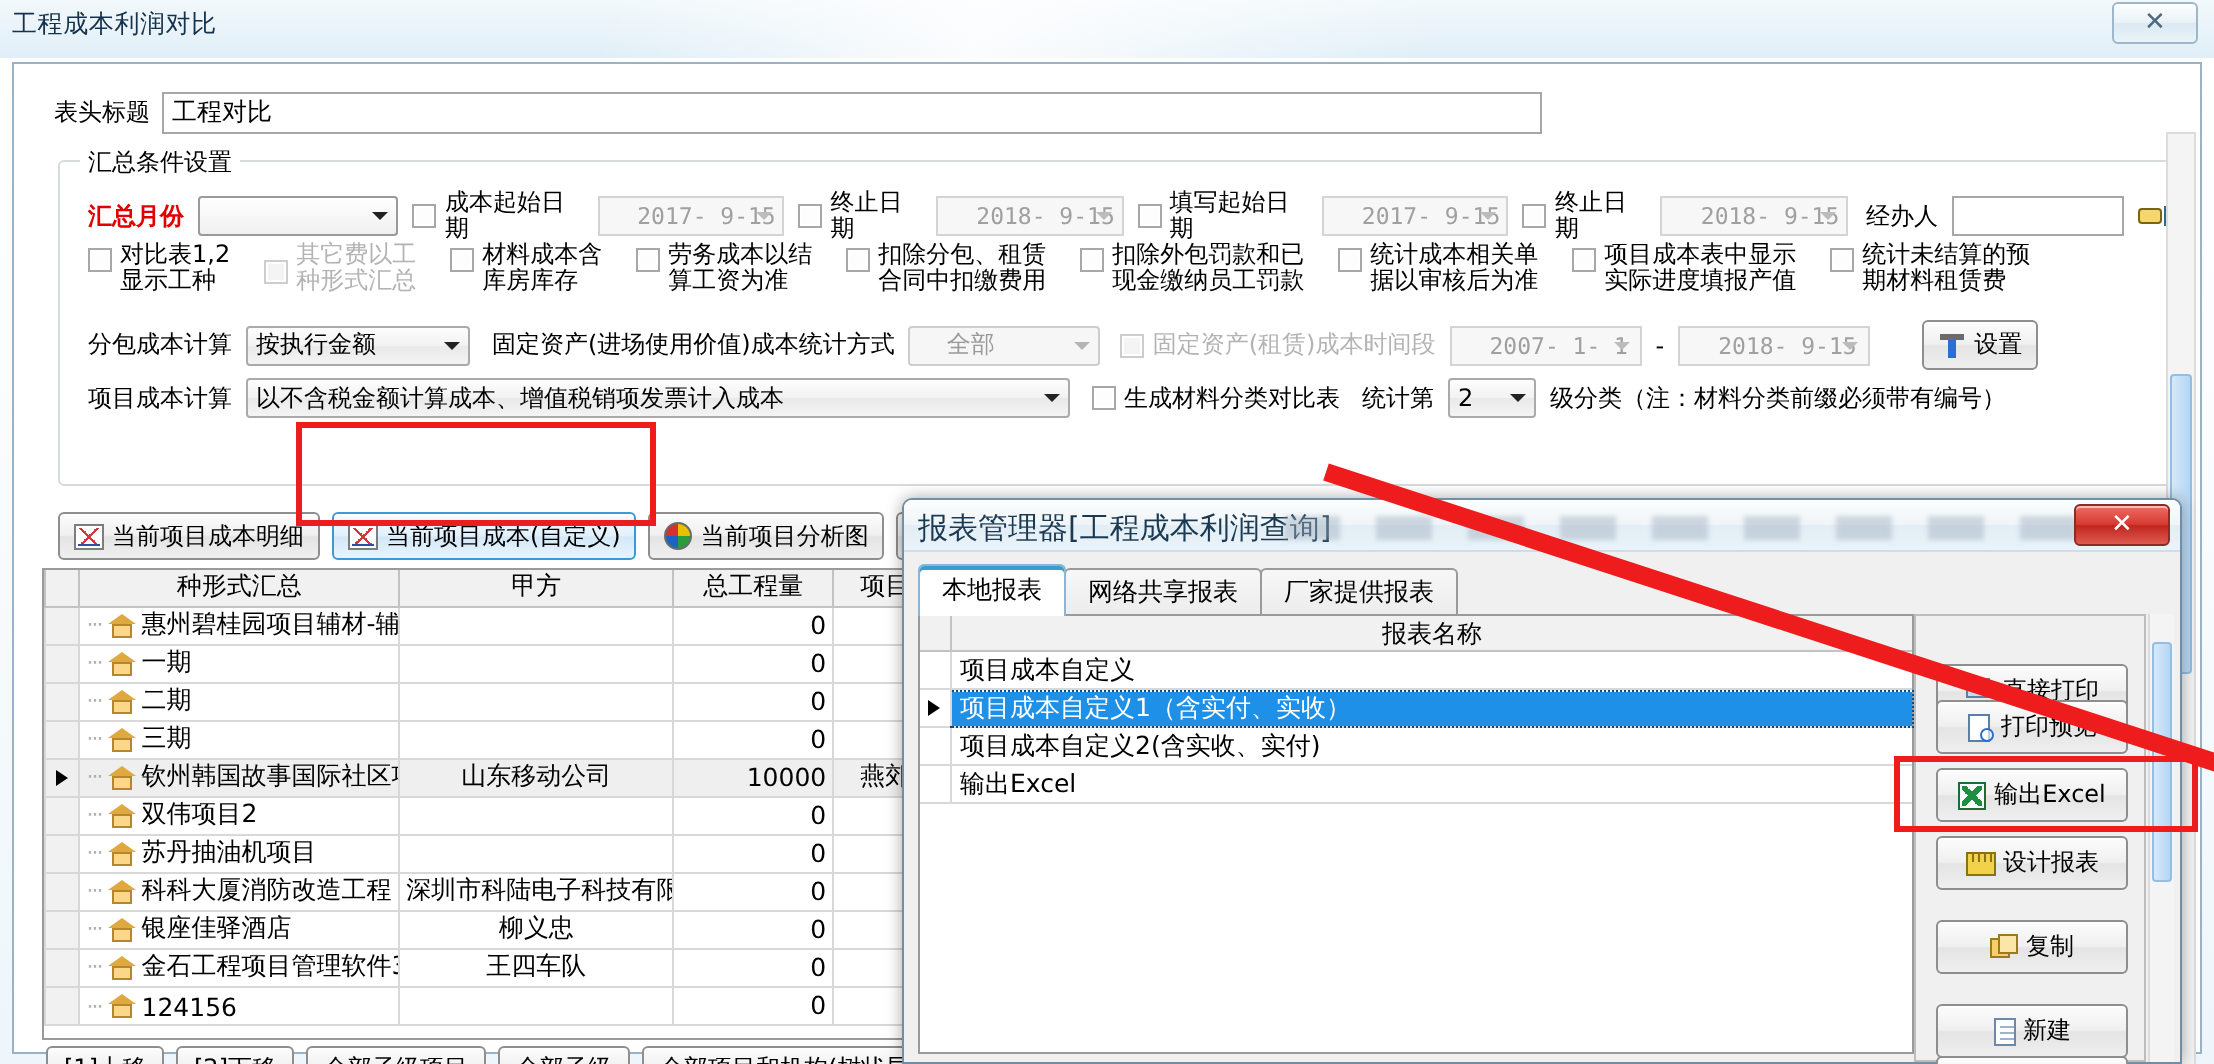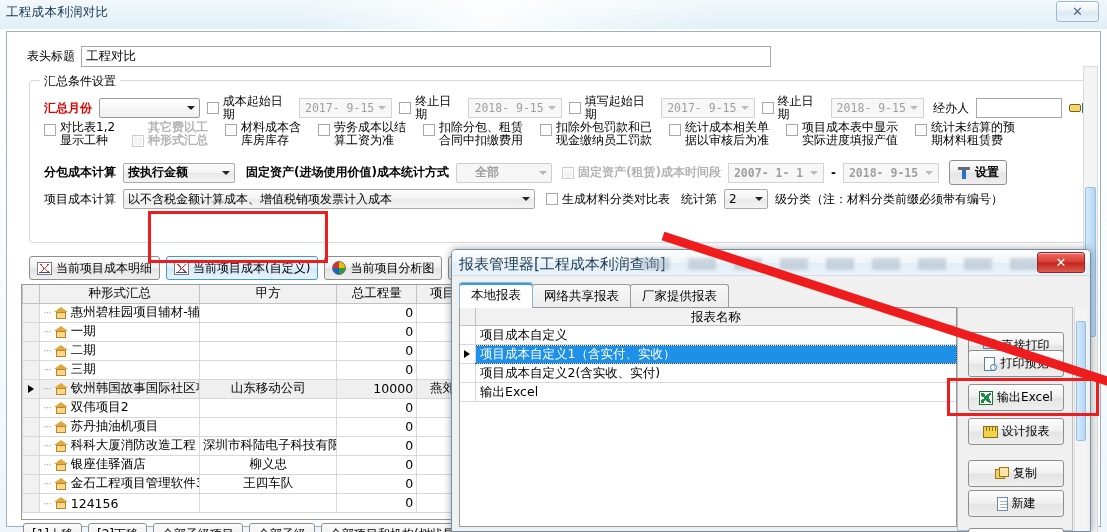--- a/index.html
+++ b/index.html
@@ -82,21 +82,21 @@
     border-top:4px solid #222;
   }
   .combo.dis { color:#9a9a9a; background:#f6f6f6; border-color:#cdcdcd; }
   .combo.dis .arw { border-top-color:#b5b5b5; }
 
   
   .datebox {
     height:20px; width:96px; border:1px solid #d4d4d4; background:#f7f7f7;
     display:inline-flex; align-items:center; position:relative;
     font-family:"DejaVu Sans Mono","Liberation Mono",monospace;
-    font-size:11.5px; color:#a0a0a0; padding-left:5px;
+    font-size:11.5px; color:#a0a0a0; padding-left:19px;
   }
   .datebox .arw {
     position:absolute; right:5px; top:50%; transform:translateY(-50%);
     width:0;height:0;border-left:4px solid transparent;border-right:4px solid transparent;
     border-top:4px solid #bcbcbc;
   }
 
   
   .cb { width:12px; height:12px; border:1px solid #a7a6aa; background:#fdfdfd;
         display:inline-block; flex:none; box-shadow: inset 0 0 0 1px #fff; }
@@ -349,21 +349,21 @@
       </div>
 
       <div id="cbrow" style="position:absolute;left:14px;top:40px;display:flex;align-items:flex-start;gap:17px;">
           <div class="chk" style="align-items: flex-start;">
             <i class="cb" style="margin-top: 3px;"></i>
             <span class="twoline">
               <span class="txt">对比表1,2</span>
               <span class="txt">显示工种</span>
             </span>
           </div>
-          <div class="chk dis" style="align-items: flex-end; font-weight: bold;">
+          <div class="chk dis" style="align-items: center;">
             <i class="cb dis" style="margin-top: 3px;"></i>
             <span class="twoline">
               <span class="txt">其它费以工</span>
               <span class="txt">种形式汇总</span>
             </span>
           </div>
           <div class="chk" style="align-items: flex-start;">
             <i class="cb" style="margin-top: 3px;"></i>
             <span class="twoline">
               <span class="txt">材料成本含</span>
@@ -407,21 +407,21 @@
           </div>
           <div class="chk" style="align-items: flex-start;">
             <i class="cb" style="margin-top: 3px;"></i>
             <span class="twoline">
               <span class="txt">统计未结算的预</span>
               <span class="txt">期材料租赁费</span>
             </span>
           </div>
         </div>
 
-      <div style="position:absolute;left:14px;top:79px;display:flex;align-items:center;gap:7px;font-weight:bold;">
+      <div style="position:absolute;left:14px;top:79px;display:flex;align-items:center;gap:7px;">
         <span class="lbl">分包成本计算</span>
         <span class="combo" style="width:112px;">
           <span>按执行金额</span>
           <i class="arw"></i>
         </span>
         <span class="lbl" style="margin-left:4px;">固定资产(进场使用价值)成本统计方式</span>
         <span class="combo dis" style="width:96px;padding-left:18px;">
           <span>全部</span>
           <i class="arw"></i>
         </span>
@@ -431,21 +431,21 @@
         </span>
         <span class="datebox">
           <span>2007- 1- 1</span>
           <i class="arw"></i>
         </span>
         <span class="lbl">-</span>
         <span class="datebox">
           <span>2018- 9-15</span>
           <i class="arw"></i>
         </span>
-        <span class="btn" style="height:25px;margin-left:3px;">
+        <span class="btn" style="height:25px;margin-left:19px;">
           <span class="ico ico-hammer">
               <i class="h1"></i>
               <i class="h2"></i>
             </span>
           <span>设置</span>
         </span>
       </div>
 
       <div style="position:absolute;left:14px;top:108px;display:flex;align-items:center;gap:7px;">
         <span class="lbl">项目成本计算</span>
@@ -745,21 +745,21 @@
               <span class="ico ico-ruler"></span>
               <span>设计报表</span>
             </div>
             <div class="btn sbtn" style="top: 152px;">
               <span class="ico ico-copy">
                 <i class="c1"></i>
                 <i class="c2"></i>
               </span>
               <span>复制</span>
             </div>
-            <div class="btn sbtn" style="top: 182px;">
+            <div class="btn sbtn" style="top: 194px;">
               <span class="ico ico-new"></span>
               <span>新建</span>
             </div>
             <div class="btn sbtn" style="top: 220px;"></div>
           </div>
       </div>
       <div class="dlg-vscroll">
         <div class="thumb"></div>
       </div>
     </div>

